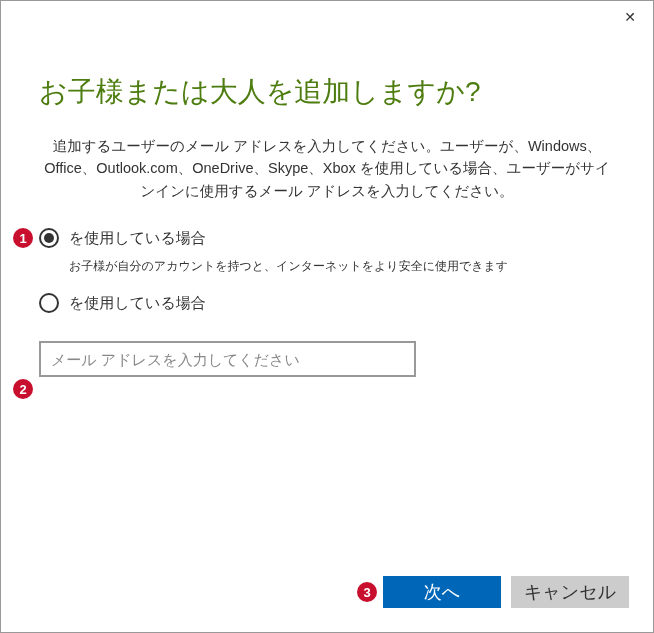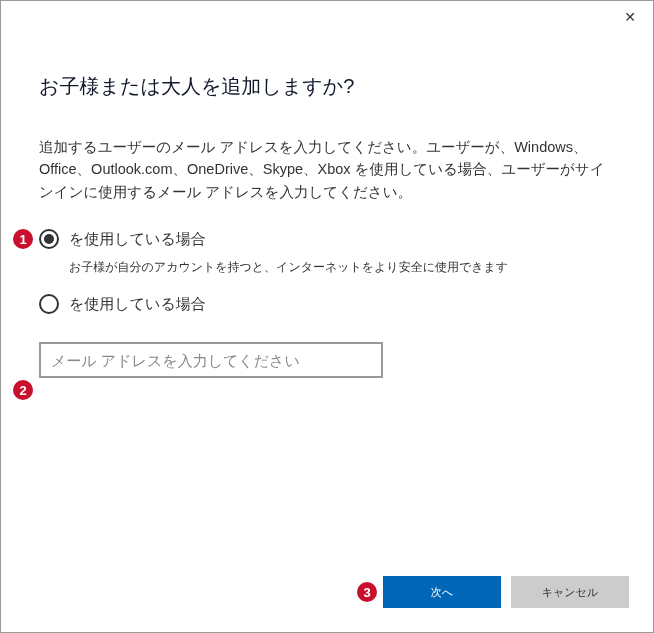--- a/index.html
+++ b/index.html
@@ -33,30 +33,31 @@
       align-items: center;
       justify-content: center;
       cursor: pointer;
       font-size: 14px;
       font-family: Arial, sans-serif;
     }
     .content {
       padding: 40px 38px 0 38px;
     }
     .heading {
-      font-size: 20px;
+      font-size: 28px;
       font-weight: 400;
-      color: #0f172a;
-      margin-bottom: 36px;
+      color: #4d7c0f;
+      margin-bottom: 24px;
     }
     .description {
       font-size: 14.5px;
       line-height: 1.55;
       color: #333;
       margin-bottom: 26px;
+      text-align: center;
     }
     .radio-group {
       margin-bottom: 8px;
     }
     .radio-row {
       display: flex;
       align-items: center;
       position: relative;
       margin-bottom: 10px;
     }
@@ -98,21 +99,21 @@
       font-size: 15px;
       cursor: pointer;
     }
     .radio-sub {
       margin-left: 30px;
       margin-bottom: 18px;
       font-size: 12px;
       color: #333;
     }
     .email-input {
-      width: 344px;
+      width: 377px;
       height: 36px;
       border: 2px solid #999;
       padding: 12px 10px;
       font-size: 15px;
       color: #666;
       margin-top: 18px;
       margin-bottom: 12px;
       outline: none;
       font-family: inherit;
     }
@@ -147,21 +148,21 @@
       font-weight: bold;
       display: flex;
       align-items: center;
       justify-content: center;
       margin-right: -4px;
     }
     .btn {
       height: 32px;
       width: 118px;
       border: none;
-      font-size: 11px;
+      font-size: 18px;
       cursor: pointer;
       font-family: inherit;
     }
     .btn-primary {
       background: #0067b8;
       color: #fff;
     }
     .btn-secondary {
       background: #ccc;
       color: #333;

